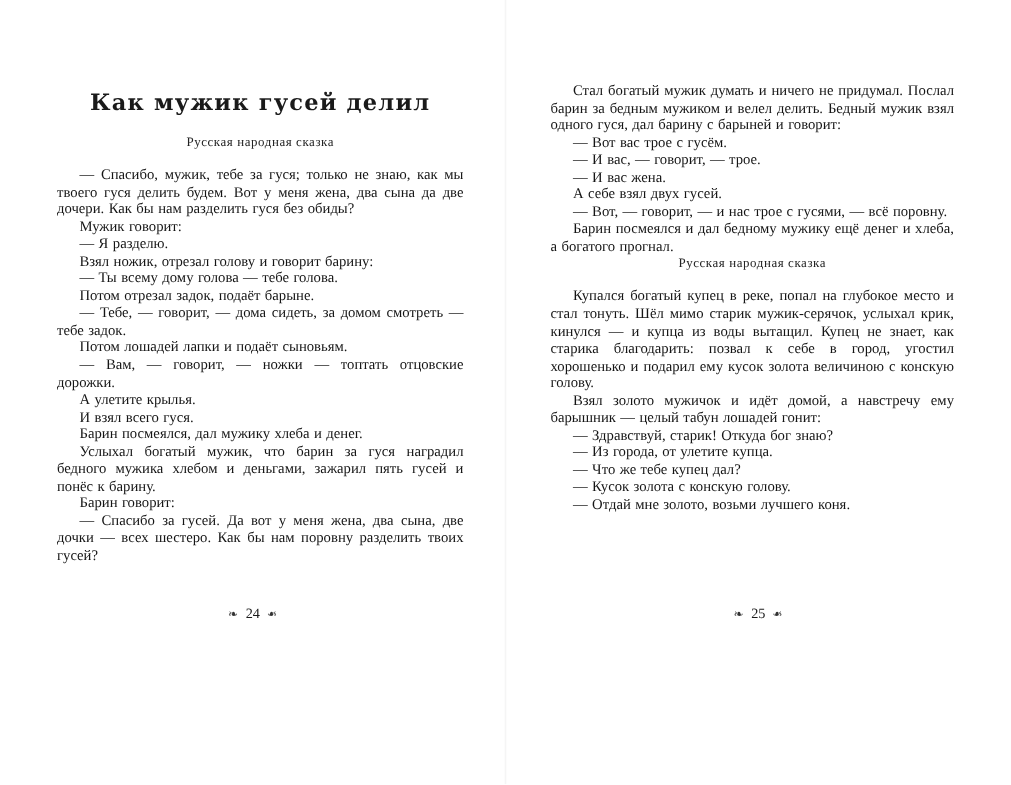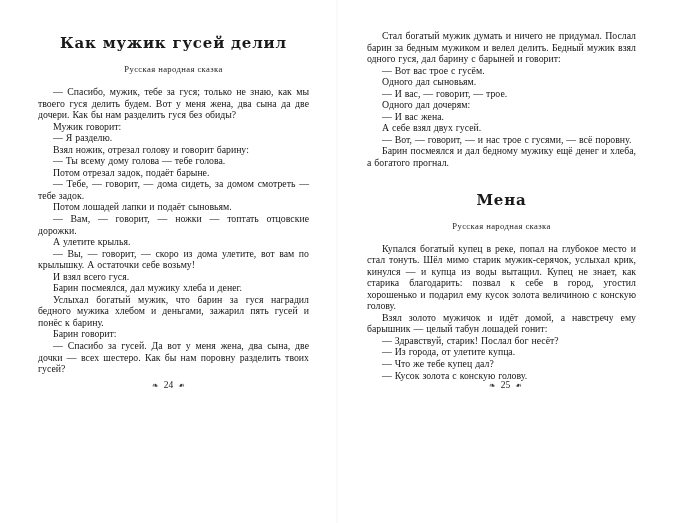--- a/index.html
+++ b/index.html
@@ -24,20 +24,21 @@
     top: 0;
     width: 2px;
     height: 100%;
     background: linear-gradient(to right, rgba(0,0,0,0.00), rgba(0,0,0,0.04), rgba(0,0,0,0.00));
   }
   .page {
     width: 337px;
     height: 420px;
     box-sizing: border-box;
     position: relative;
+    margin-top: 25px;
   }
   .page.left  { padding: 26px 28px 0 38px; }
   .page.right { padding: 30px 38px 0 30px; }
 
   .story-title {
     text-align: center;
     font-family: "DejaVu Serif", serif;
     font-weight: 700;
     font-size: 15px;
     letter-spacing: 0.8px;
@@ -113,21 +114,20 @@
         <p class="para">Потом отрезал задок, подаёт барыне.</p>
 
         <p class="para">— Тебе, — говорит, — дома сидеть, за домом смотреть — тебе задок.</p>
 
         <p class="para">Потом лошадей лапки и подаёт сыновьям.</p>
 
         <p class="para">— Вам, — говорит, — ножки — топтать отцовские дорожки.</p>
 
         <p class="para">А улетите крылья.</p>
 
-        <p class="para">— Вы, — говорит, — скоро из дома улетите, вот вам по крылышку. А остаточки себе возьму!</p>
 
         <p class="para">И взял всего гуся.</p>
 
         <p class="para">Барин посмеялся, дал мужику хлеба и денег.</p>
 
         <p class="para">Услыхал богатый мужик, что барин за гуся наградил бедного мужика хлебом и деньгами, зажарил пять гусей и понёс к барину.</p>
 
         <p class="para">Барин говорит:</p>
 
         <p class="para">— Спасибо за гусей. Да вот у меня жена, два сына, две дочки — всех шестеро. Как бы нам поровну разделить твоих гусей?</p>
@@ -139,52 +139,50 @@
   </div>
 
   <div class="page right">
 
     <div class="body-text">
 
         <p class="para">Стал богатый мужик думать и ничего не придумал. Послал барин за бедным мужиком и велел делить. Бедный мужик взял одного гуся, дал барину с барыней и говорит:</p>
 
         <p class="para">— Вот вас трое с гусём.</p>
 
-        <p class="para">Одного дал сыновьям.</p>
 
         <p class="para">— И вас, — говорит, — трое.</p>
 
-        <p class="para">Одного дал дочерям:</p>
 
         <p class="para">— И вас жена.</p>
 
         <p class="para">А себе взял двух гусей.</p>
 
         <p class="para">— Вот, — говорит, — и нас трое с гусями, — всё поровну.</p>
 
         <p class="para">Барин посмеялся и дал бедному мужику ещё денег и хлеба, а богатого прогнал.</p>
       </div>
 
-    <div class="story-title secondary">Мена</div>
     <div class="story-subtitle">Русская народная сказка</div>
 
     <div class="body-text">
 
         <p class="para">Купался богатый купец в реке, попал на глубокое место и стал тонуть. Шёл мимо старик мужик-серячок, услыхал крик, кинулся — и купца из воды вытащил. Купец не знает, как старика благодарить: позвал к себе в город, угостил хорошенько и подарил ему кусок золота величиною с конскую голову.</p>
 
         <p class="para">Взял золото мужичок и идёт домой, а навстречу ему барышник — целый табун лошадей гонит:</p>
 
-        <p class="para">— Здравствуй, старик! Послал бог несёт?</p>
+        <p class="para">— Здравствуй, старик! Откуда бог знаю?</p>
 
         <p class="para">— Из города, от улетите купца.</p>
 
         <p class="para">— Что же тебе купец дал?</p>
 
         <p class="para">— Кусок золота с конскую голову.</p>
 
+        <p class="para">— Отдай мне золото, возьми лучшего коня.</p>
       </div>
 
     <div class="footer">
       <span class="flourish">❧</span><span class="num">25</span><span class="flourish mirror">❧</span>
     </div>
   </div>
 
 </div>
 
 </body></html>

